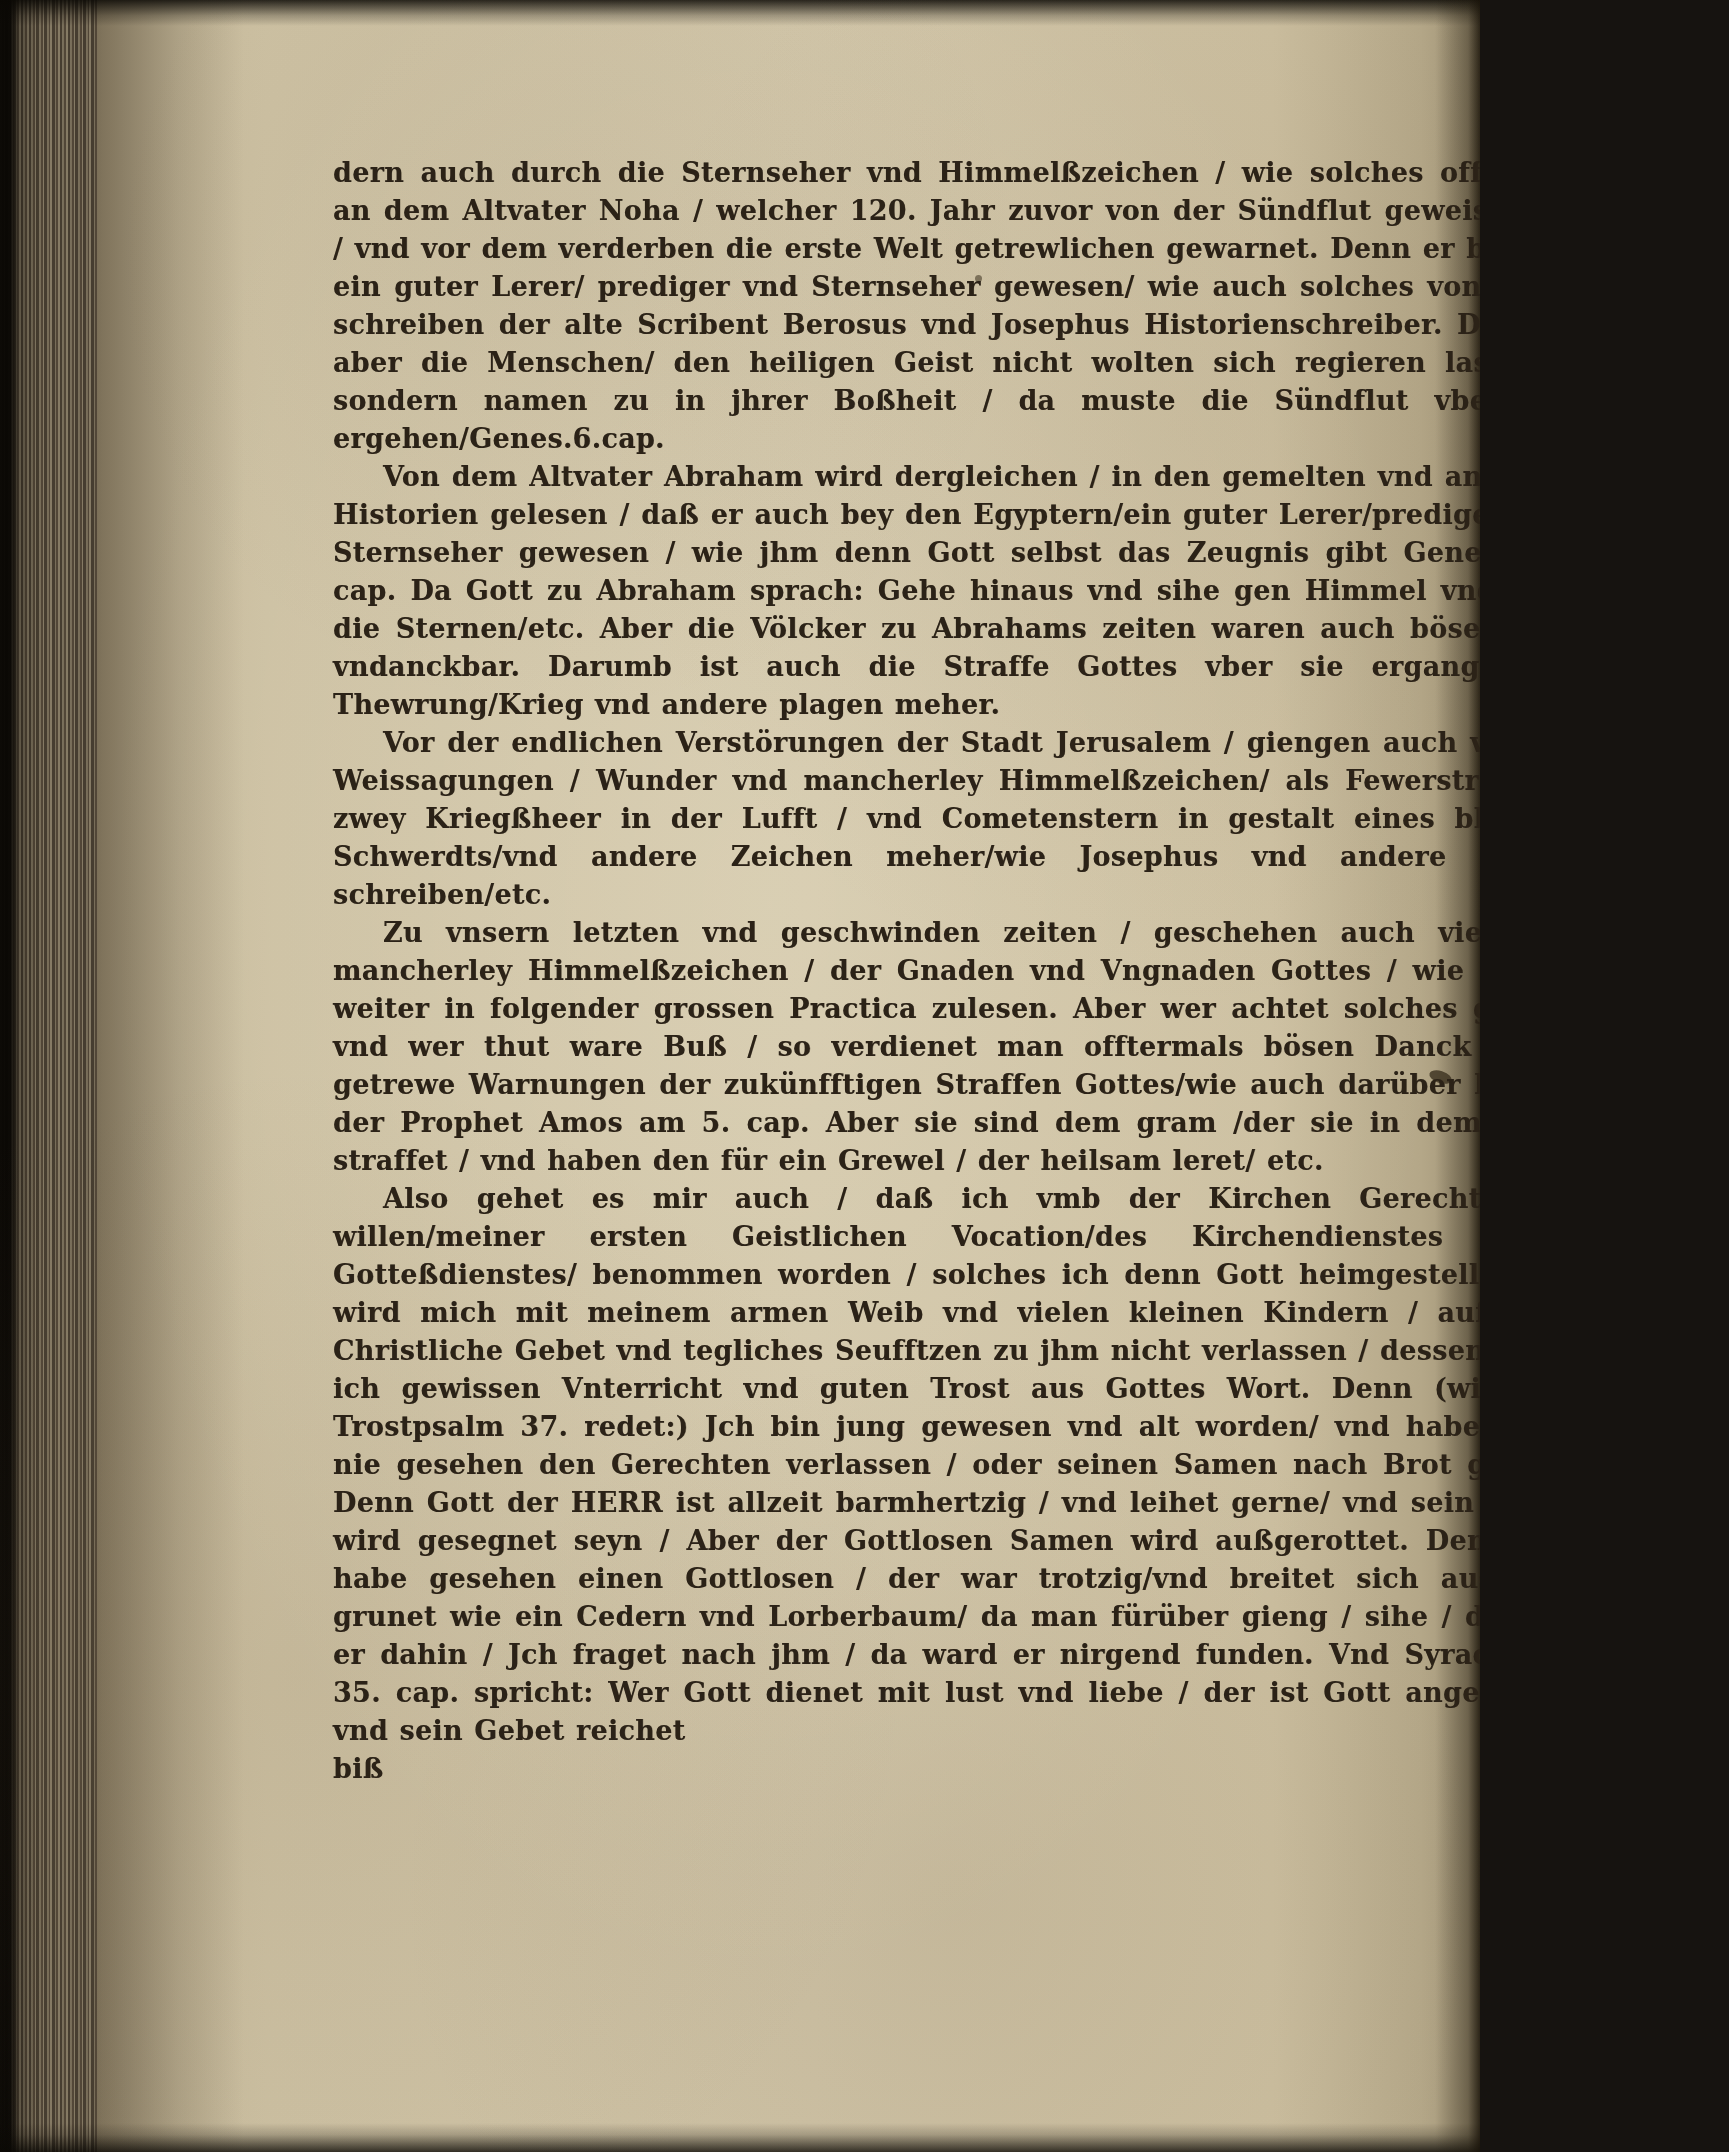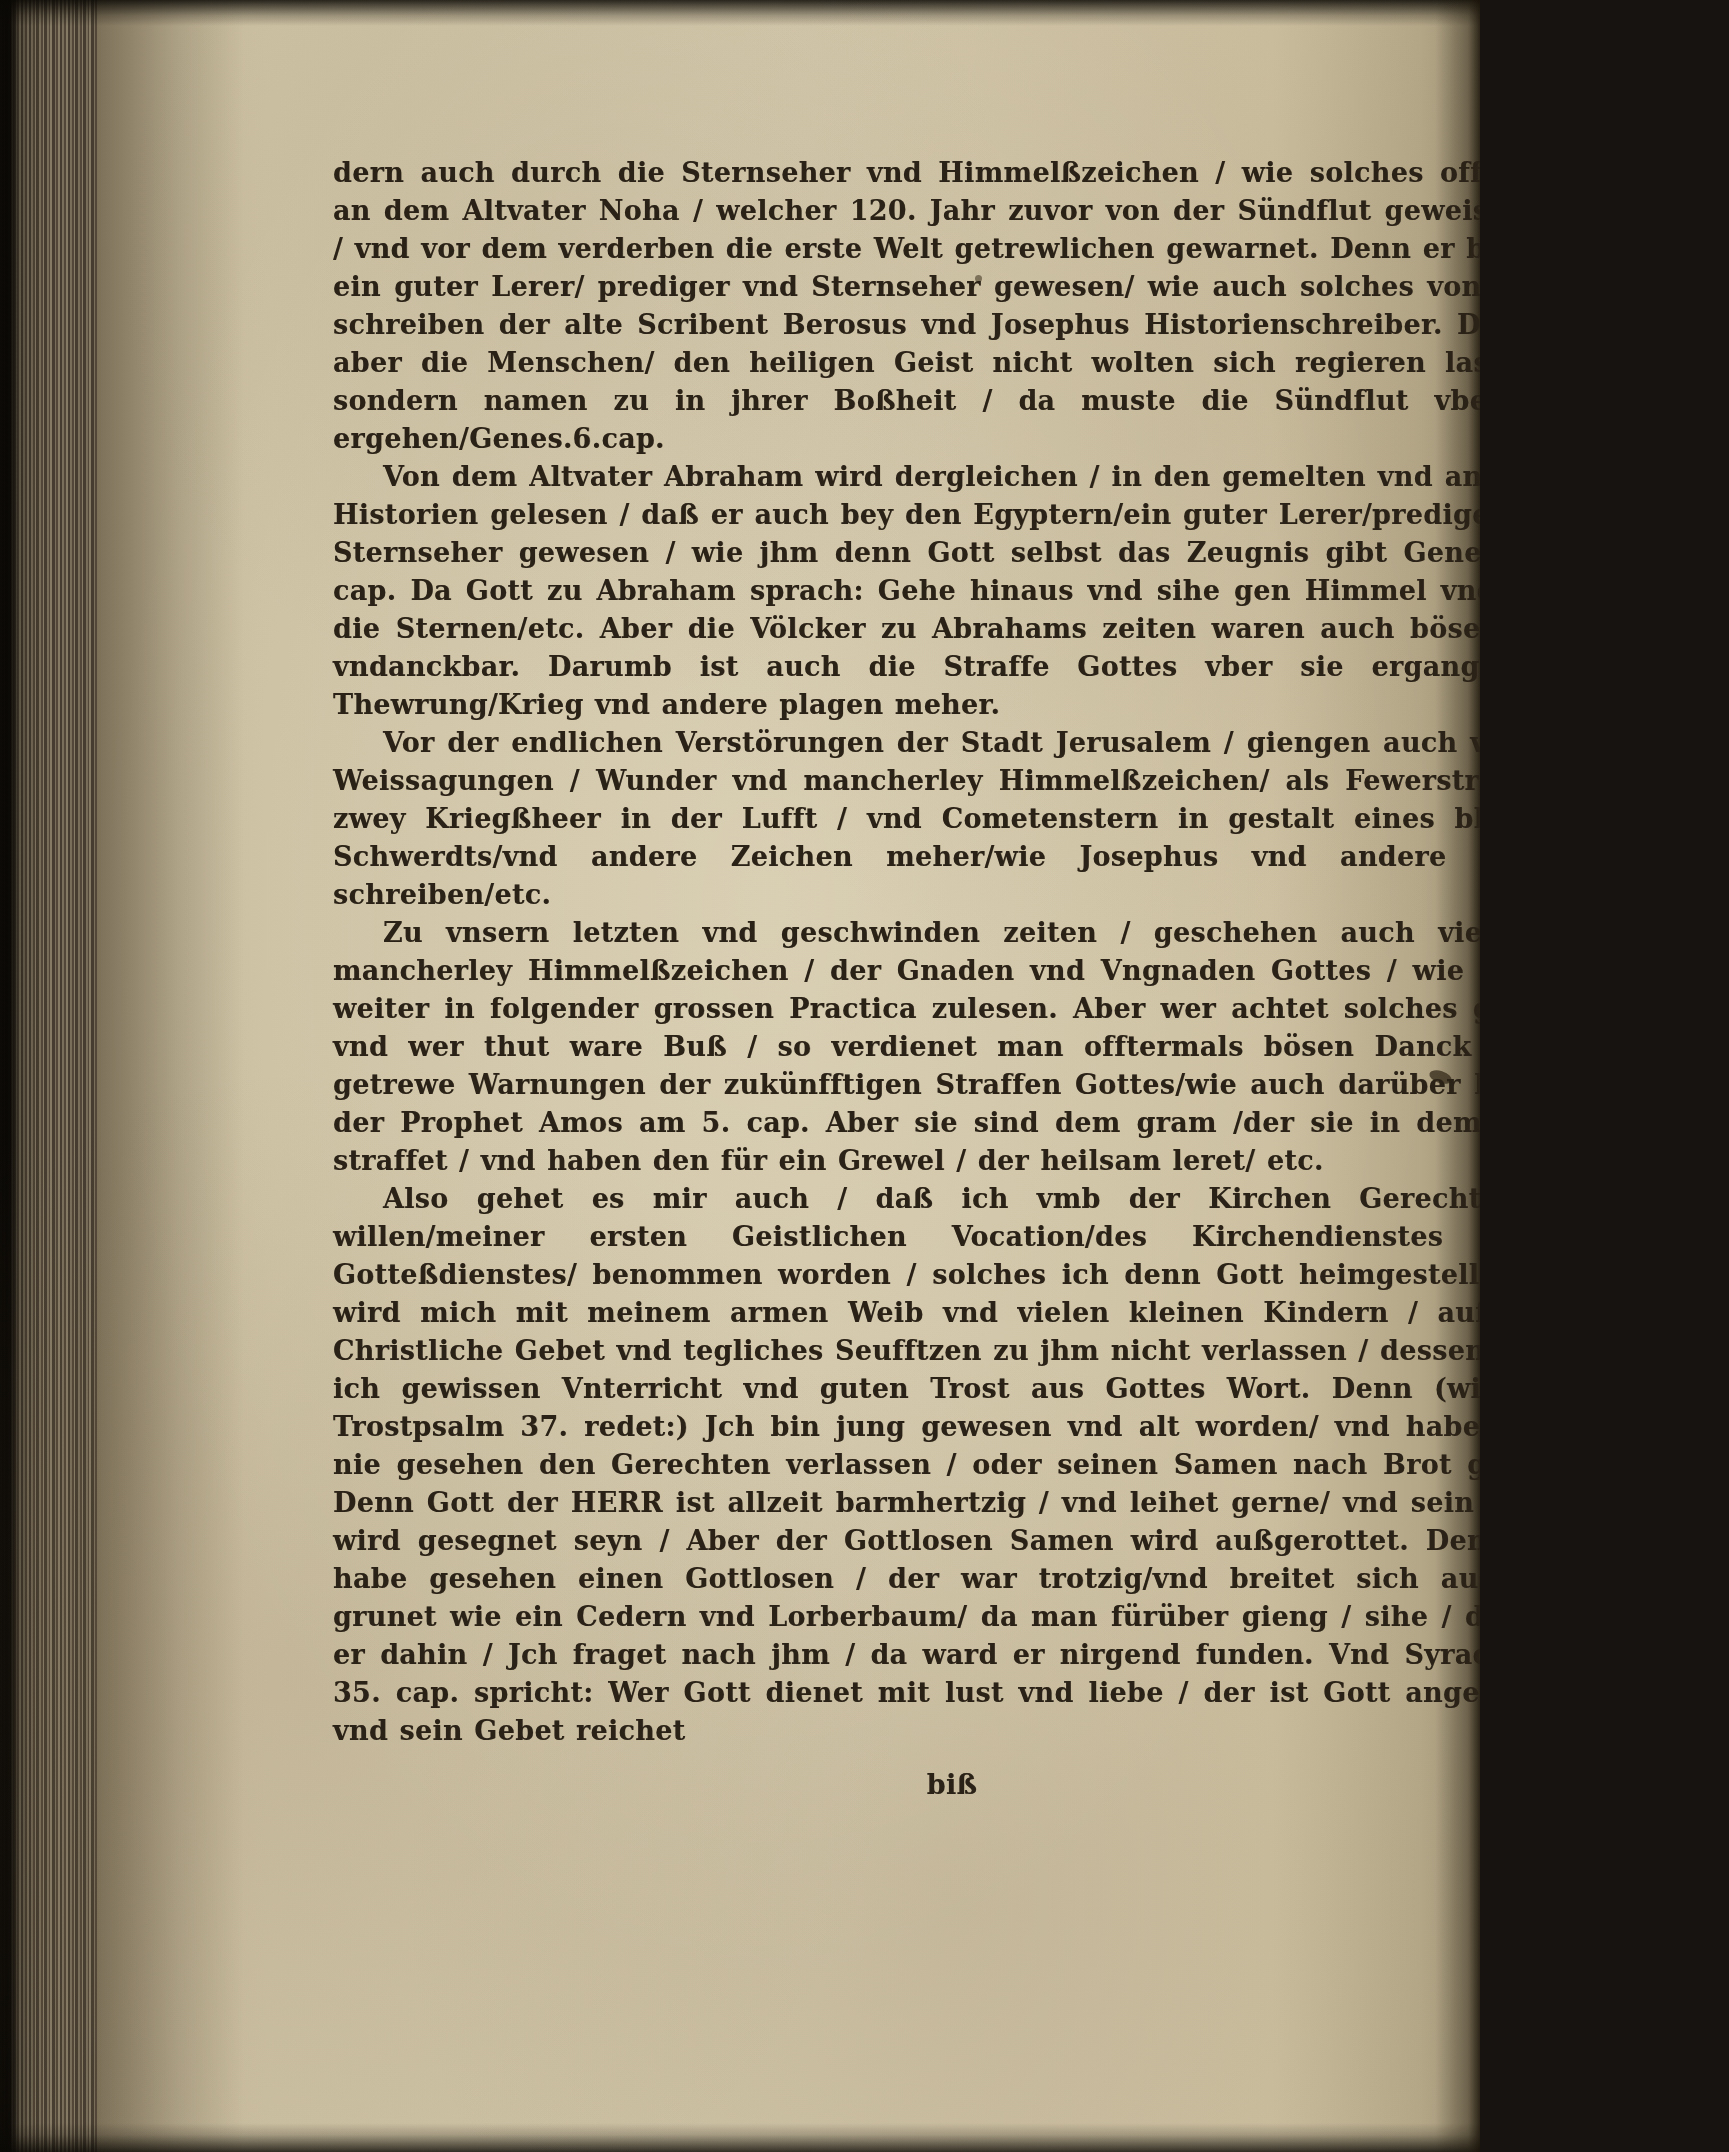--- a/index.html
+++ b/index.html
@@ -92,22 +92,22 @@
   .para {
     margin: 0;
     text-indent: 50px;
     
     text-shadow: 0.3px 0.3px 0 rgba(43,34,23,0.35);
   }
   .para.first {
     text-indent: 0;
   }
   .catchword {
-    margin-top: 16px;
-    text-align: center;
+    margin-top: 0;
+    text-align: left;
     font-size: 27px;
     font-weight: 700;
     color: #2b2217;
     text-shadow: 0.3px 0.3px 0 rgba(43,34,23,0.35);
   }
 </style>
 </head>
 <body>
 
 <div class="scan">

